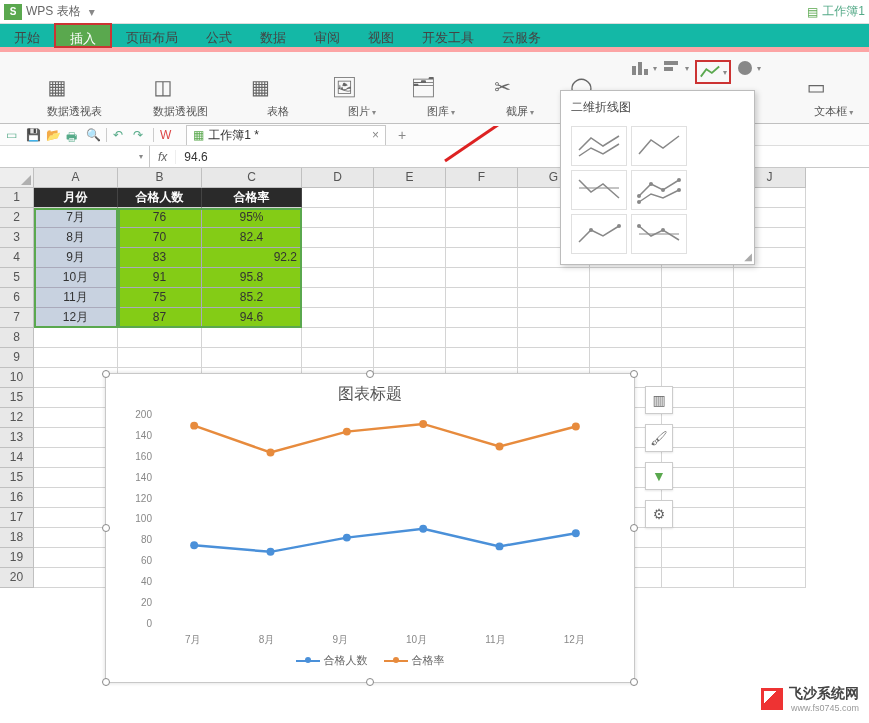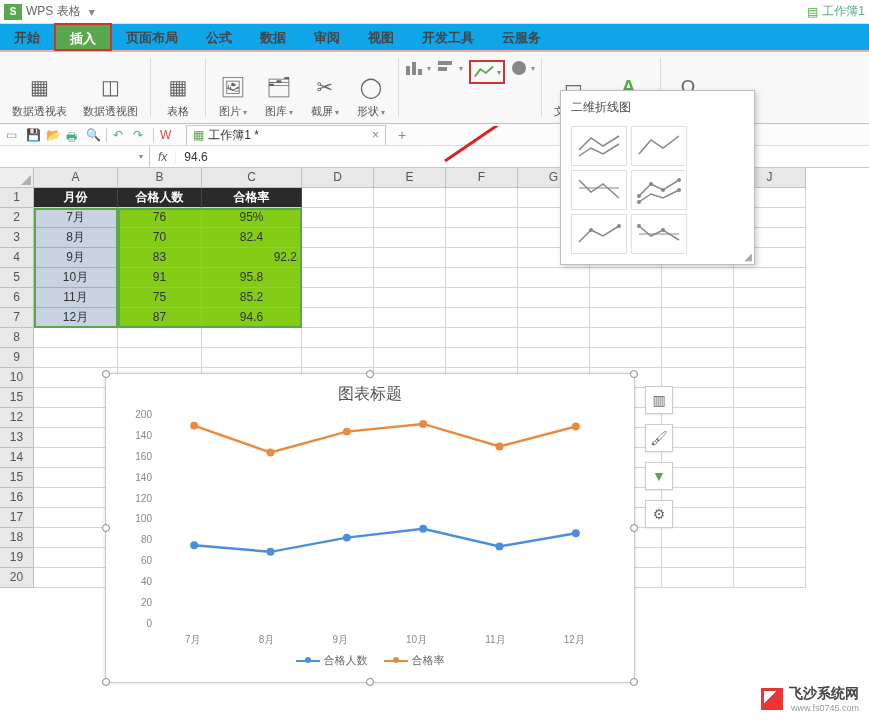--- a/index.html
+++ b/index.html
@@ -5,31 +5,31 @@
 * { margin: 0; padding: 0; box-sizing: border-box; font-family: "Microsoft YaHei", sans-serif; }
 body { background: #fff; font-size: 12px; color: #333; width: 869px; height: 723px; overflow: hidden; position: relative; }
 
 .title-bar { background: #fff; height: 24px; display: flex; align-items: center; padding: 0 4px; border-bottom: 1px solid #ddd; }
 .app-logo { background: #5aa84e; color: #fff; width: 18px; height: 16px; display: flex; align-items: center; justify-content: center; font-size: 10px; font-weight: bold; margin-right: 4px; }
 .app-title { color: #666; font-size: 12px; }
 .app-title-dd { margin-left: 8px; color: #888; }
 .title-right { margin-left: auto; display: flex; align-items: center; gap: 4px; color: #5a8; }
 .wb-icon { color: #5aa84e; font-size: 12px; }
 
-.ribbon-tabs { display: flex; height: 28px; background: #0ea5e9; border-bottom: 2px solid #fca5a5; font-weight: bold; }
+.ribbon-tabs { display: flex; height: 28px; background: #14b8a6; border-bottom: 5px solid #fca5a5; }
 .ribbon-tab { padding: 5px 14px; font-size: 13px; color: #444; cursor: pointer; }
 .ribbon-tab.active { background: #5aa84e; color: #fff; }
 .ribbon-tab.hl { border: 2px solid #c33; margin: -1px 0; }
 .ribbon-tab.ctx { color: #5aa84e; background: #e8f0e0; }
 .ribbon-tabs-right { margin-left: auto; display: flex; }
 
 .ribbon-body { height: 72px; background: #f8f8f8; border-bottom: 1px solid #c0c0c0; display: flex; align-items: stretch; padding: 2px 6px; gap: 4px; position: relative; }
 .ribbon-group { display: flex; flex-direction: column; align-items: center; justify-content: flex-end; padding: 2px 6px; }
 .ribbon-icon-big { width: 30px; height: 30px; display: flex; align-items: center; justify-content: center; font-size: 20px; color: #666; }
-.ribbon-label { font-size: 11px; color: #555; margin-top: 2px; white-space: nowrap; }
+.ribbon-label { font-size: 11px; color: #555; margin-top: 2px; white-space: nowrap; margin-left: 35px; }
 .ribbon-sep { width: 1px; background: #dcdcdc; margin: 4px 2px; }
 .ribbon-small-row { display: flex; gap: 2px; }
 .dd-arrow { font-size: 8px; color: #888; margin-left: 2px; }
 
 .line-chart-btn { border: 2px solid #c33; padding: 1px 2px; display: flex; align-items: center; }
 .line-chart-btn svg { width: 22px; height: 18px; }
 
 .red-arrow { position: absolute; left: 440px; top: 126px; z-index: 20; pointer-events: none; }
 
 .qat { height: 22px; display: flex; align-items: center; gap: 6px; padding: 0 6px; border-bottom: 1px solid #ddd; background: #fcfcfc; }

